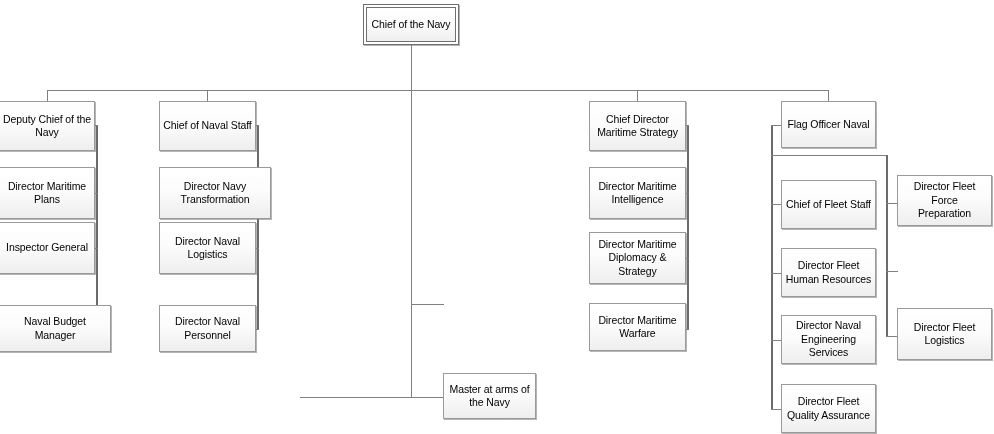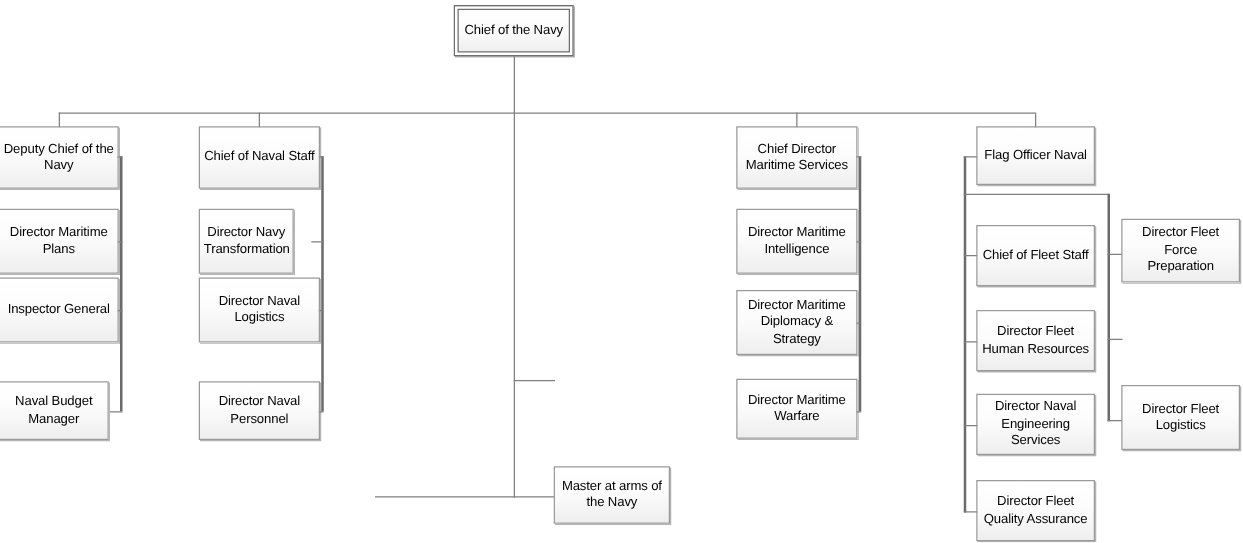--- a/index.html
+++ b/index.html
@@ -115,44 +115,44 @@
     <span class="node-label">Deputy Chief of the
 Navy</span>
   </div>
   <div class="node" style="left:-1px; top:167px; width:96px; height:52px;">
     <span class="node-label">Director Maritime
 Plans</span>
   </div>
   <div class="node" style="left:-1px; top:222px; width:96px; height:52px;">
     <span class="node-label">Inspector General</span>
   </div>
-  <div class="node" style="left:-1px; top:305px; width:88px; height:47px;text-align:center;">
+  <div class="node" style="left:-1px; top:305px; width:112px; height:47px;text-align:center;">
     <span class="node-label">Naval Budget
 Manager</span>
   </div>
 
   <div class="node" style="left:159px; top:101px; width:97px; height:50px;">
     <span class="node-label">Chief of Naval Staff</span>
   </div>
-  <div class="node" style="left:159px; top:167px; width:76px; height:52px;">
+  <div class="node" style="left:159px; top:167px; width:112px; height:52px;">
     <span class="node-label">Director Navy
 Transformation</span>
   </div>
   <div class="node" style="left:159px; top:222px; width:97px; height:52px;">
     <span class="node-label">Director Naval
 Logistics</span>
   </div>
   <div class="node" style="left:159px; top:305px; width:97px; height:47px;">
     <span class="node-label">Director Naval
 Personnel</span>
   </div>
 
   <div class="node" style="left:589px; top:101px; width:97px; height:50px;">
     <span class="node-label">Chief Director
-Maritime Services</span>
+Maritime Strategy</span>
   </div>
   <div class="node" style="left:589px; top:167px; width:97px; height:52px;">
     <span class="node-label">Director Maritime
 Intelligence</span>
   </div>
   <div class="node" style="left:589px; top:232px; width:97px; height:52px;">
     <span class="node-label">Director Maritime
 Diplomacy &amp;
 Strategy</span>
   </div>

